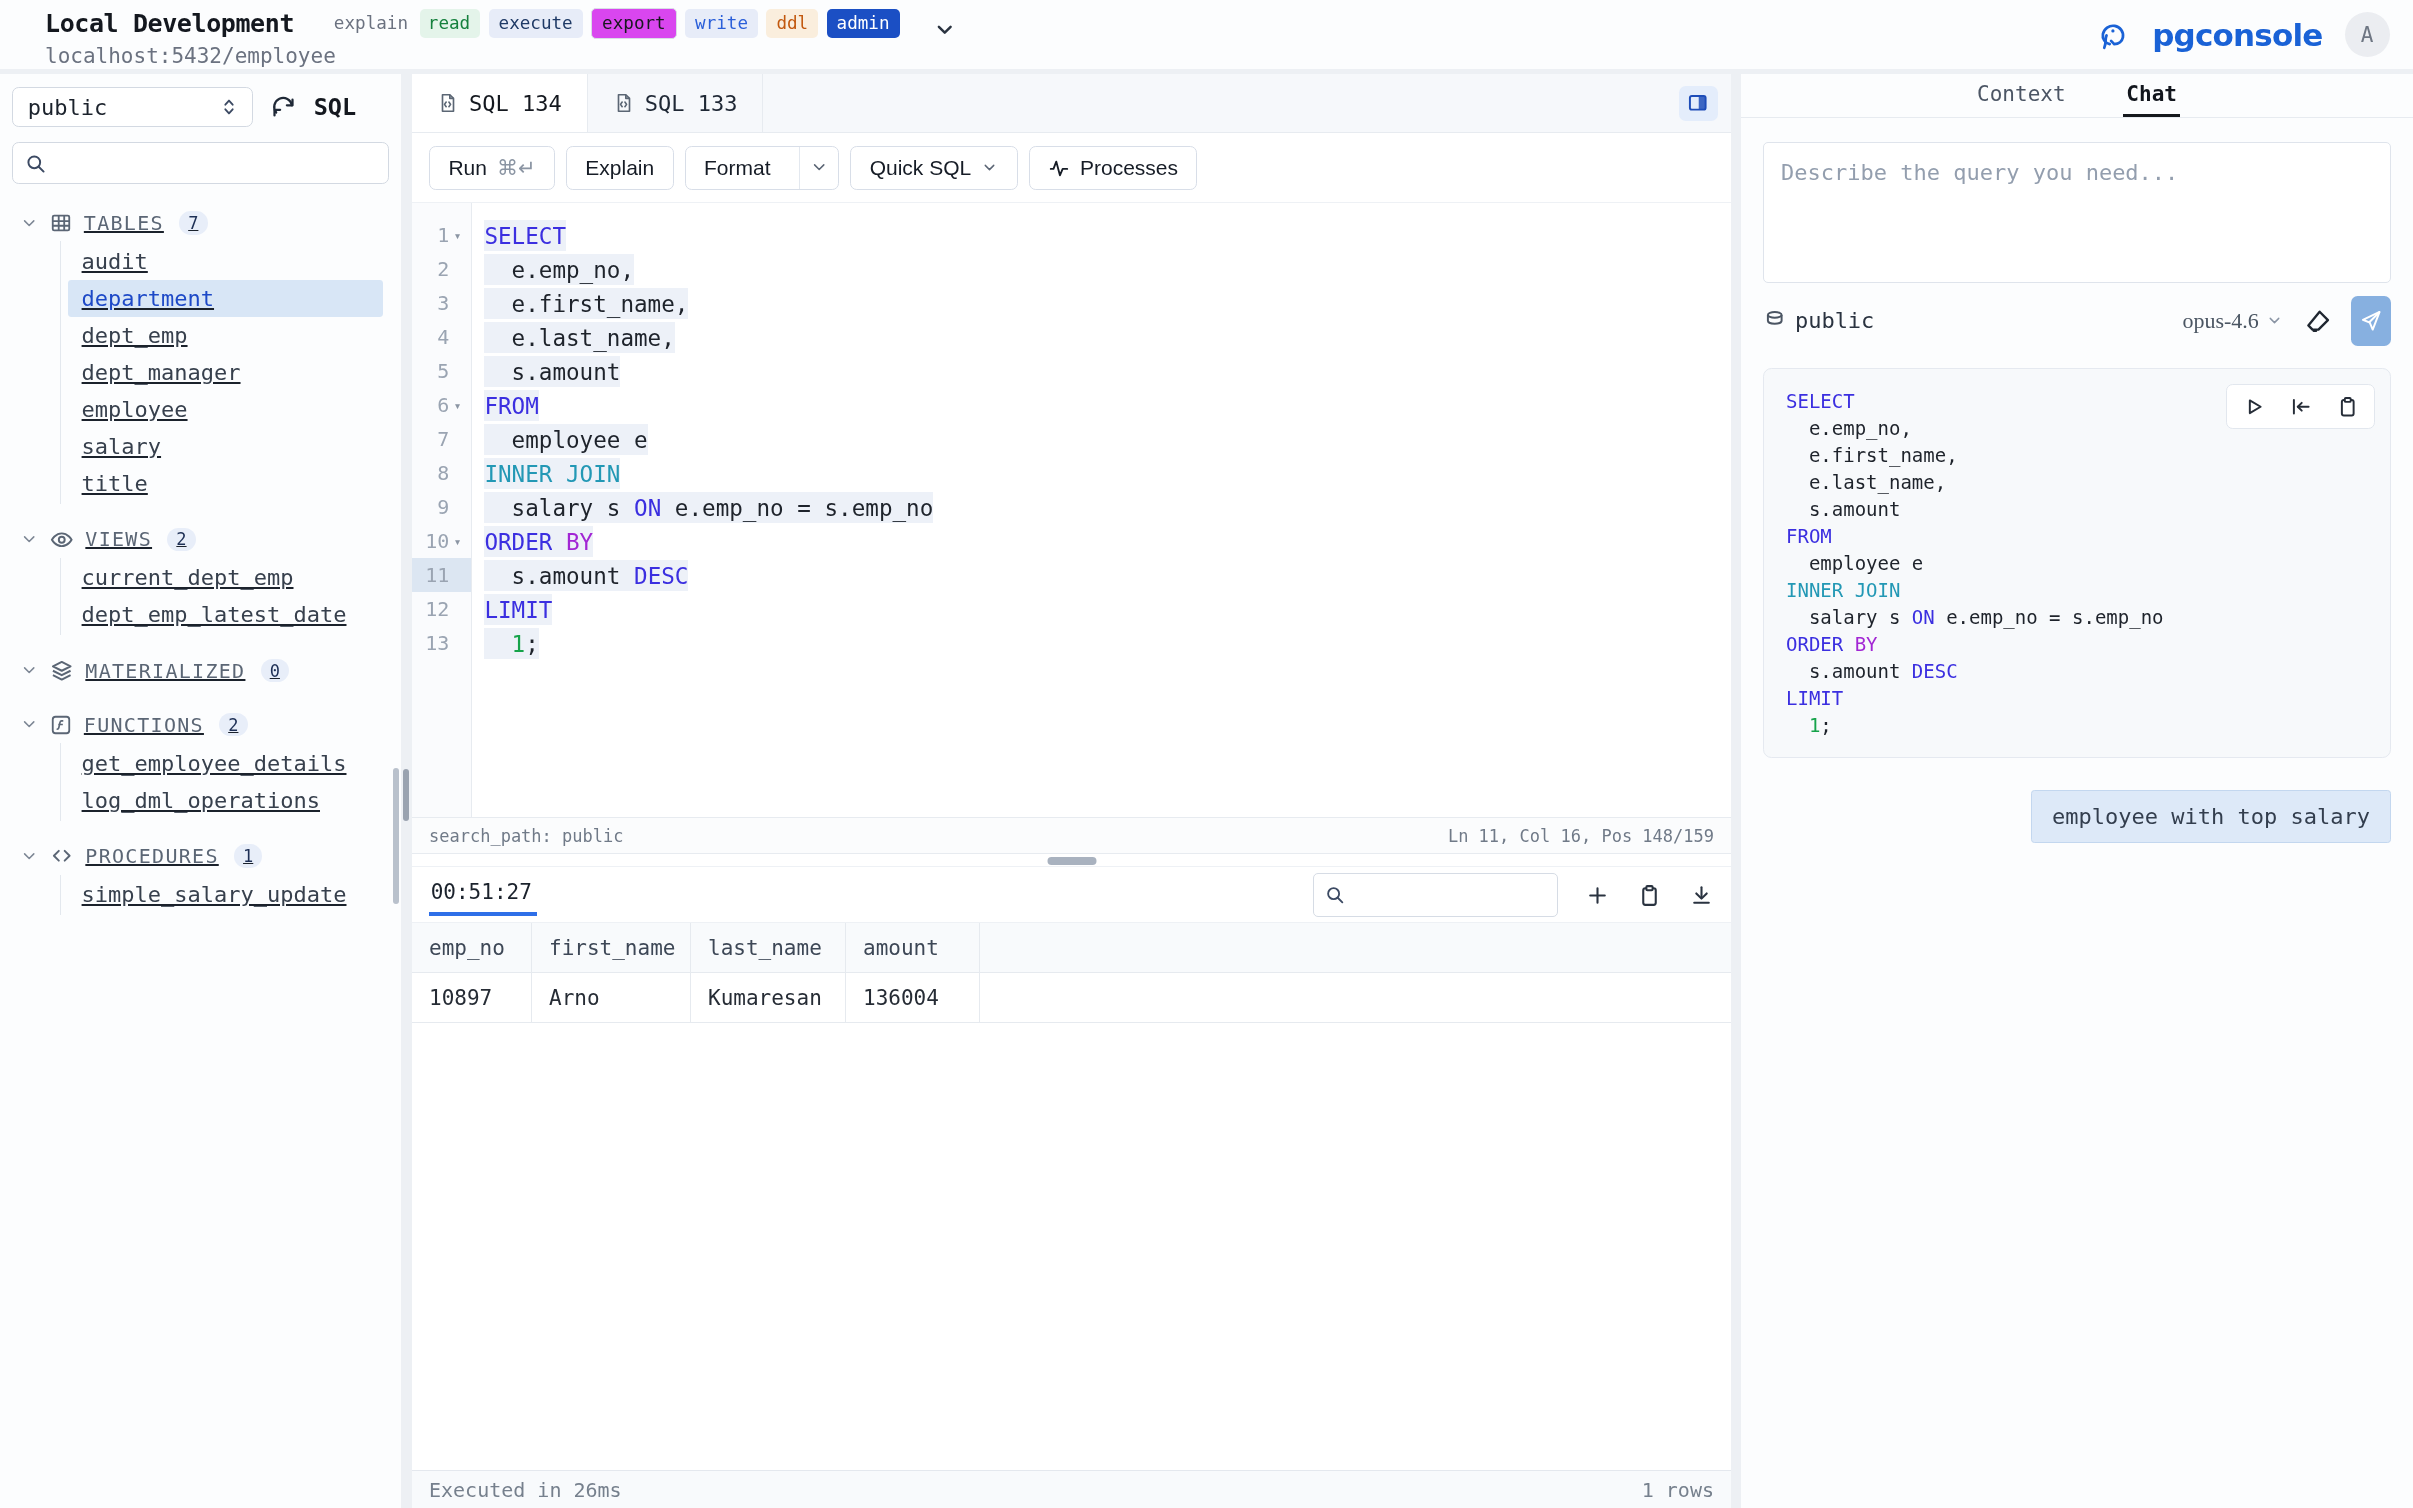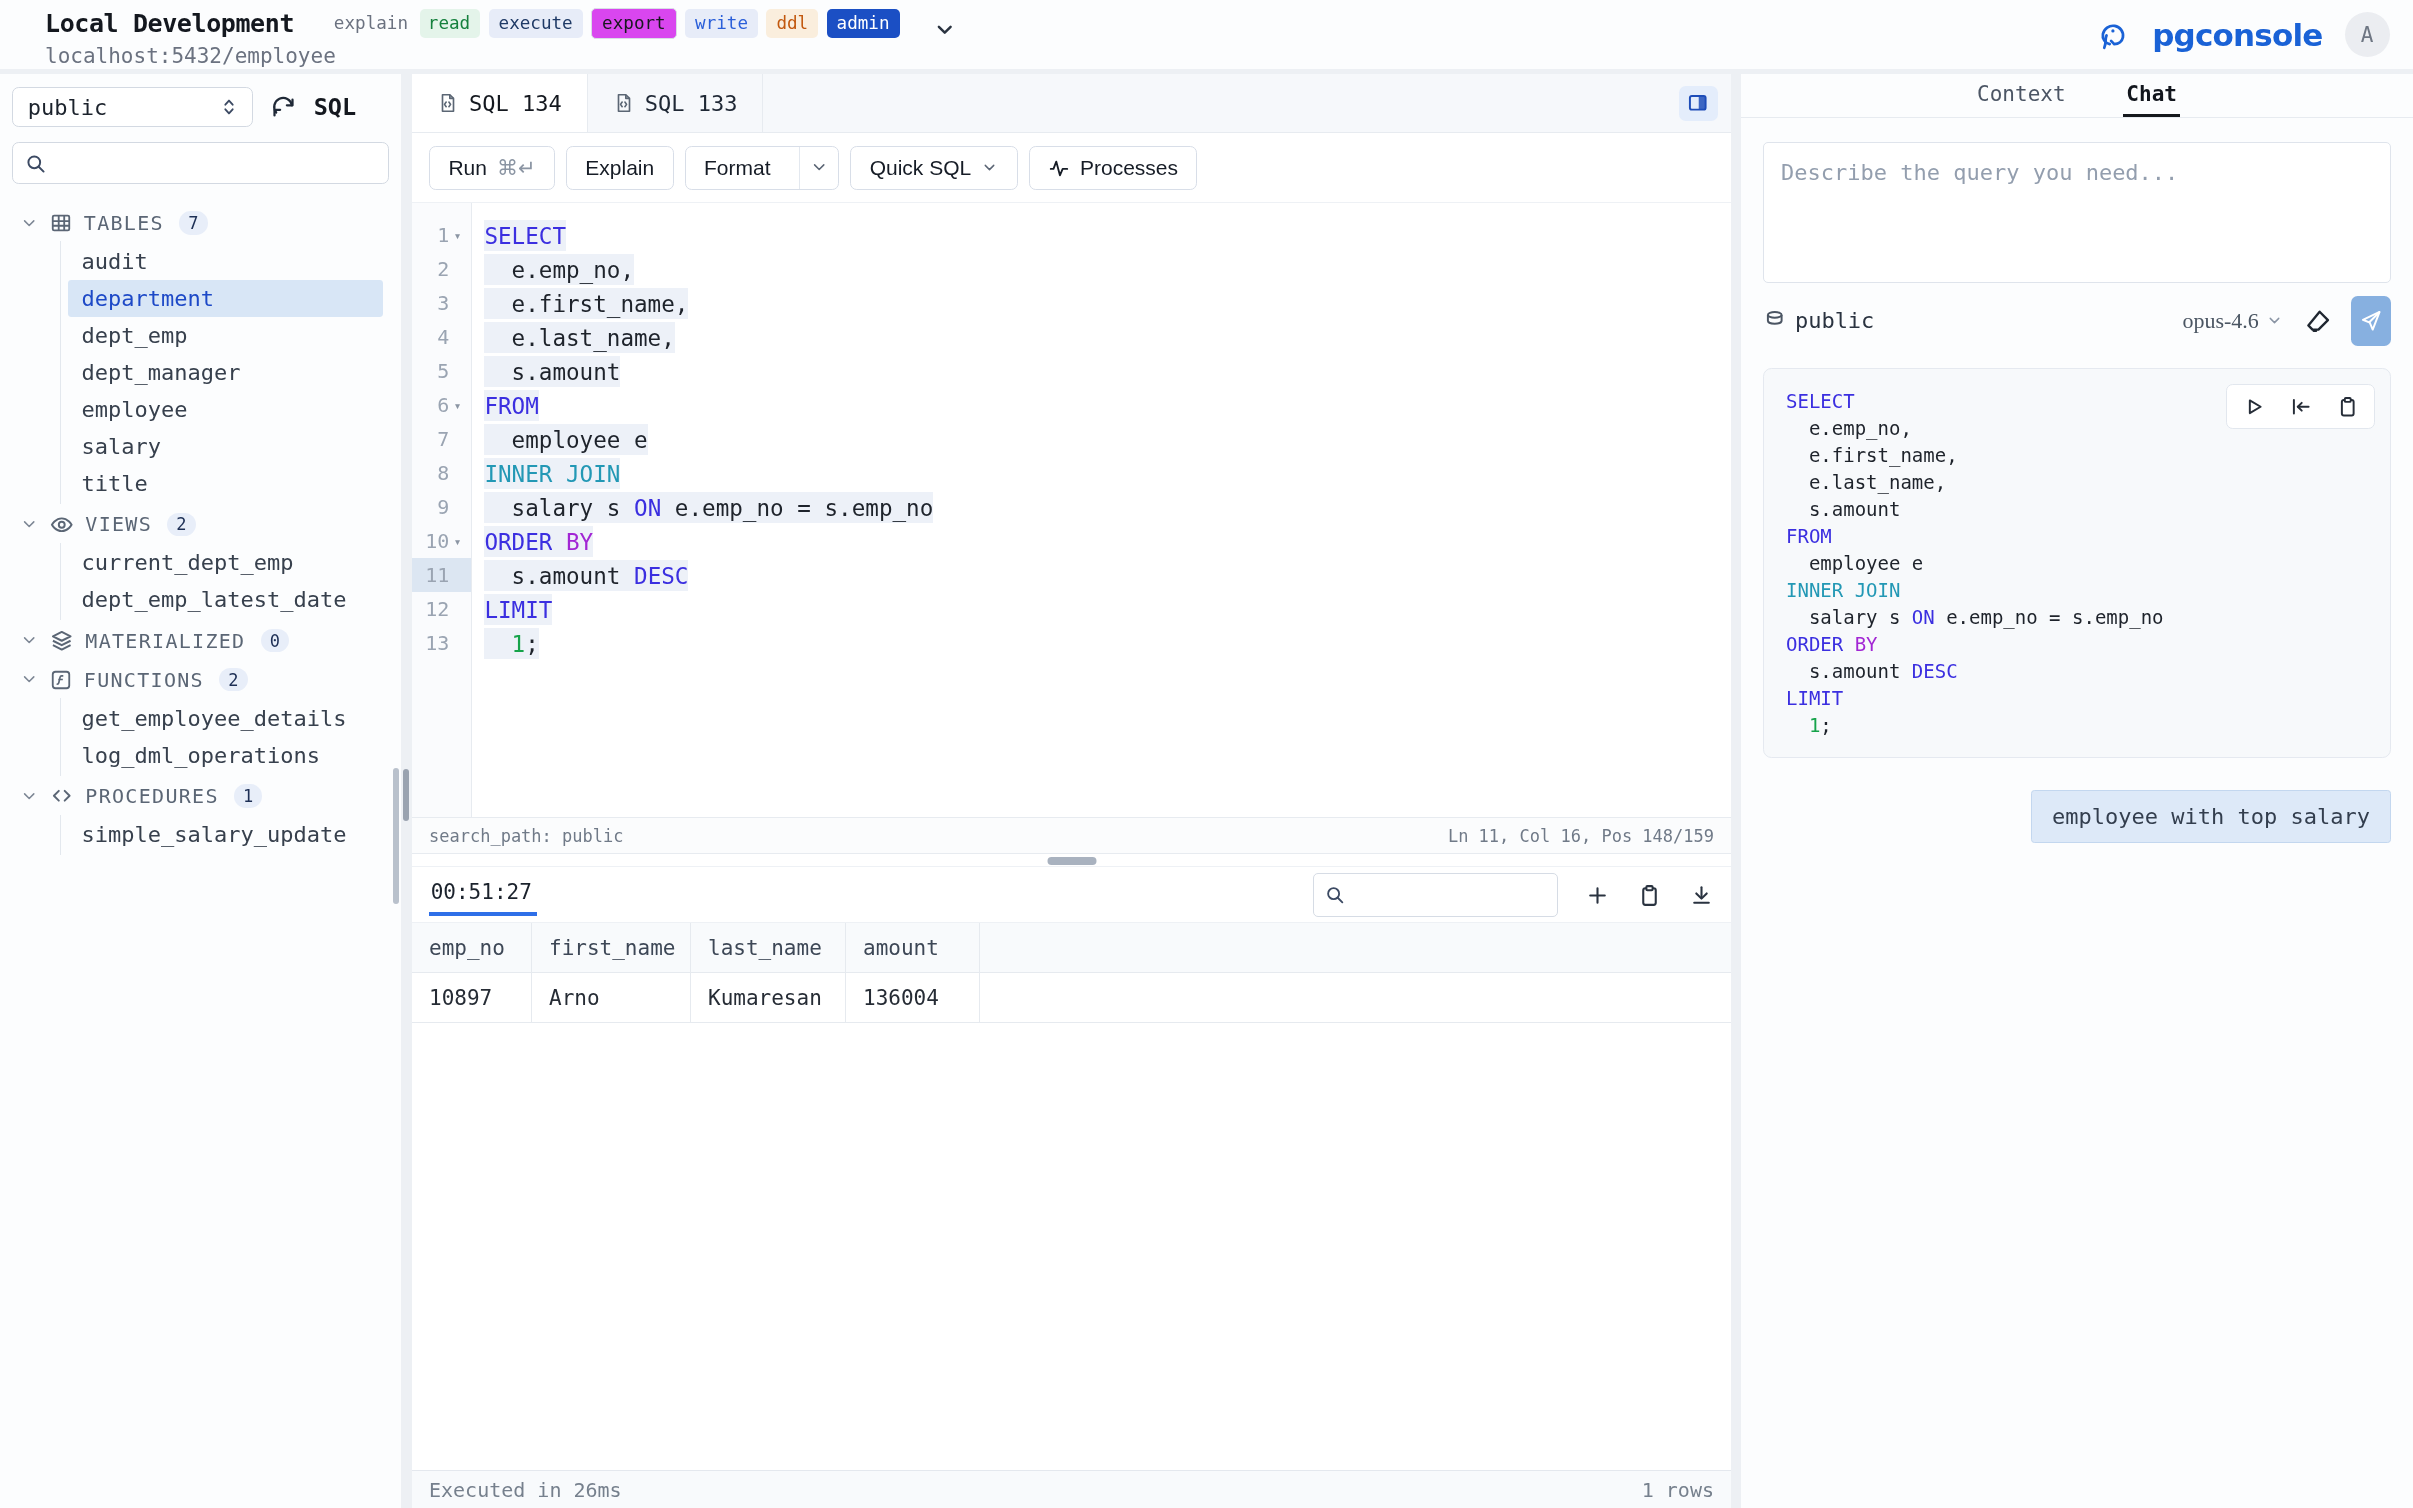--- a/index.html
+++ b/index.html
@@ -31,21 +31,21 @@
   .sidebar { position:absolute; left:0; top:74px; width:401px; height:1435px; background:#fcfdfe; padding:13.4px 11.7px; }
   .sb-top { display:flex; align-items:center; gap:17px; }
   .schema-select { width:241px; height:40px; border:0.8px solid #d3d9e2; border-radius:6.7px; background:#fff;
     display:flex; align-items:center; justify-content:space-between; padding:0 11.7px 0 15px; font-size:22px; color:#1b222c; cursor:pointer; }
   .sb-top .icon-btn { color:#1f2937; cursor:pointer; }
   .sb-sql { font-size:23.5px; font-weight:bold; color:#14181f; }
   .sb-search { margin-top:15px; height:42px; border:0.8px solid #d3d9e2; border-radius:6.7px; background:#fff; display:flex; align-items:center; padding:0 11.7px; gap:8.4px; }
   .sb-search input { border:none; outline:none; flex:1; font:inherit; font-size:21px; color:#1b222c; background:transparent; }
   .sb-search svg { color:#3c4a63; }
   .tree { margin-top:20px; }
-  .tree-section { margin-top:2px; }
+  .tree-section { margin-top:17px;text-decoration:underline; }
   .tree-head { display:flex; align-items:center; gap:11.7px; height:37px; cursor:pointer; color:#5b6675; padding-left:8.4px; }
   .tree-head .chev { color:#7d8795; }
   .tree-head .sec-label { font-size:20px; letter-spacing:1.3px; }
   .count-pill { font-size:17px; background:#e8eef9; color:#1d2f55; border-radius:11.7px; padding:1.7px 9.2px; margin-left:3.4px; }
   .tree-items { margin-left:48px; border-left:0.8px solid #e3e8ee; padding:1.7px 0; margin-right:6.7px; }
   .tree-item { font-size:22px; color:#37404d; padding:5.9px 13.4px; margin-left:7.5px; border-radius:3.4px; cursor:pointer; height:37px; display:flex; align-items:center; }
   .tree-item.selected { background:#d8e6f6; color:#1d49c7; }
   .sb-scrollthumb { position:absolute; right:2.5px; top:694px; width:5.9px; height:136px; border-radius:3.4px; background:#b9c1cc; }
 
   

